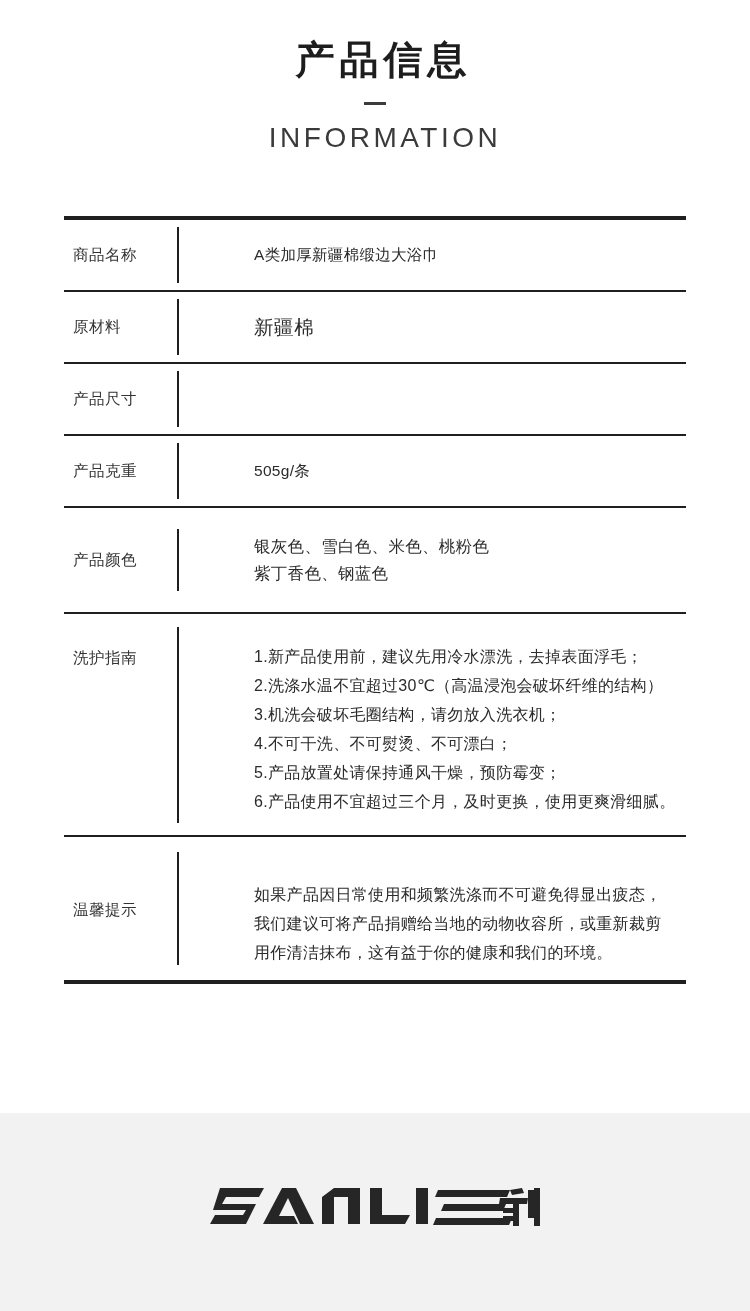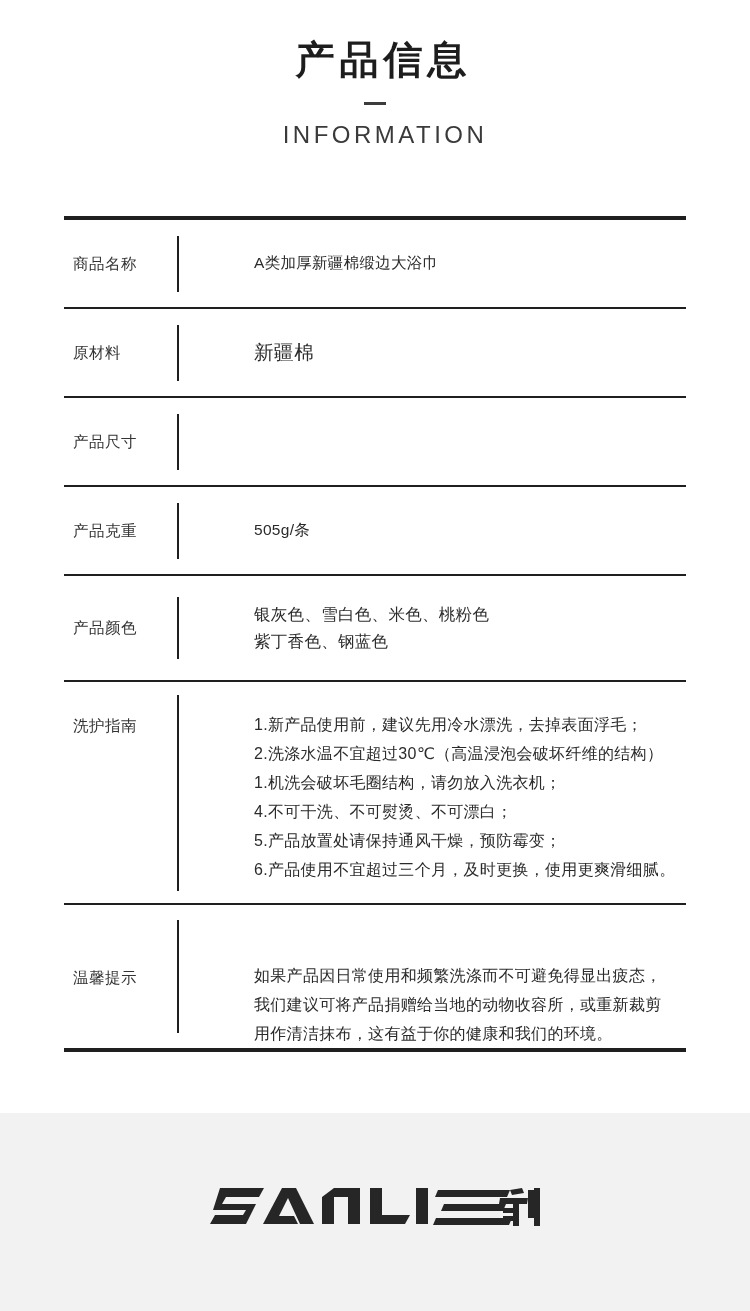--- a/index.html
+++ b/index.html
@@ -32,21 +32,21 @@
     margin: 0;
     padding-left: 17px;
   }
   .header-dash {
     width: 22px;
     height: 3px;
     background: #3c3c3c;
     margin: 19px auto 0 auto;
   }
   .header-subtitle {
-    font-size: 24px;
+    font-size: 28px;
     font-weight: 400;
     letter-spacing: 3.5px;
     color: #3a3a3a;
     margin: 16px 0 0 16px;
     padding-left: 4px;
     line-height: 1.2;
   }
 
   
   .spec-table {
@@ -105,40 +105,40 @@
     box-sizing: border-box;
   }
   .spec-value {
     font-size: 15.5px;
     color: #2b2b2b;
     line-height: 1.55;
     letter-spacing: 0.3px;
   }
 
   
-  .row-h87 { height: 87px; align-items: center; }
+  .row-h87 { height: 70px; align-items: center; }
   .row-h87 .vbar { height: 56px; }
 
   .value-large { font-size: 19.5px; letter-spacing: 0.6px; }
 
   .row-color { height: 104px; }
   .row-color .vbar { height: 62px; }
   .row-color .spec-value { font-size: 16.5px; line-height: 27px; }
   .row-color .spec-value-cell { align-items: center; }
 
   .row-care { height: 221px; }
   .row-care .vbar { height: 196px; }
   .row-care .spec-label-cell { align-items: flex-start; padding-top: 32px; }
   .row-care .spec-value-cell { align-items: flex-start; padding-top: 28px; }
   .row-care .spec-value { font-size: 16px; line-height: 29px; }
 
   .row-tips { height: 143px; }
   .row-tips .vbar { height: 113px; }
   .row-tips .spec-label-cell { align-items: flex-start; padding-top: 61px; }
-  .row-tips .spec-value-cell { align-items: flex-end; padding-top: 30px; }
+  .row-tips .spec-value-cell { align-items: center; padding-top: 30px; }
   .row-tips .spec-value { font-size: 16px; line-height: 29px; }
 
   .care-line, .tips-line { display: block; white-space: nowrap; }
 
   
   .footer {
     position: absolute;
     left: 0;
     top: 1113px;
     width: 750px;
@@ -243,21 +243,21 @@
     <div class="spec-label-cell">
       <span class="spec-label">洗护指南</span>
     </div>
     <div class="spec-divider-cell">
       <div class="vbar"></div>
     </div>
     <div class="spec-value-cell">
       <span class="spec-value">
         <span class="care-line">1.新产品使用前，建议先用冷水漂洗，去掉表面浮毛；</span>
         <span class="care-line">2.洗涤水温不宜超过30℃（高温浸泡会破坏纤维的结构）</span>
-        <span class="care-line">1.机洗会破坏毛圈结构，请勿放入洗衣机；</span>
+        <span class="care-line">3.机洗会破坏毛圈结构，请勿放入洗衣机；</span>
         <span class="care-line">4.不可干洗、不可熨烫、不可漂白；</span>
         <span class="care-line">5.产品放置处请保持通风干燥，预防霉变；</span>
         <span class="care-line">6.产品使用不宜超过三个月，及时更换，使用更爽滑细腻。</span>
       </span>
     </div>
   </div>
 
   <div class="rule-thin"></div>
 
   <div class="spec-row row-tips">

